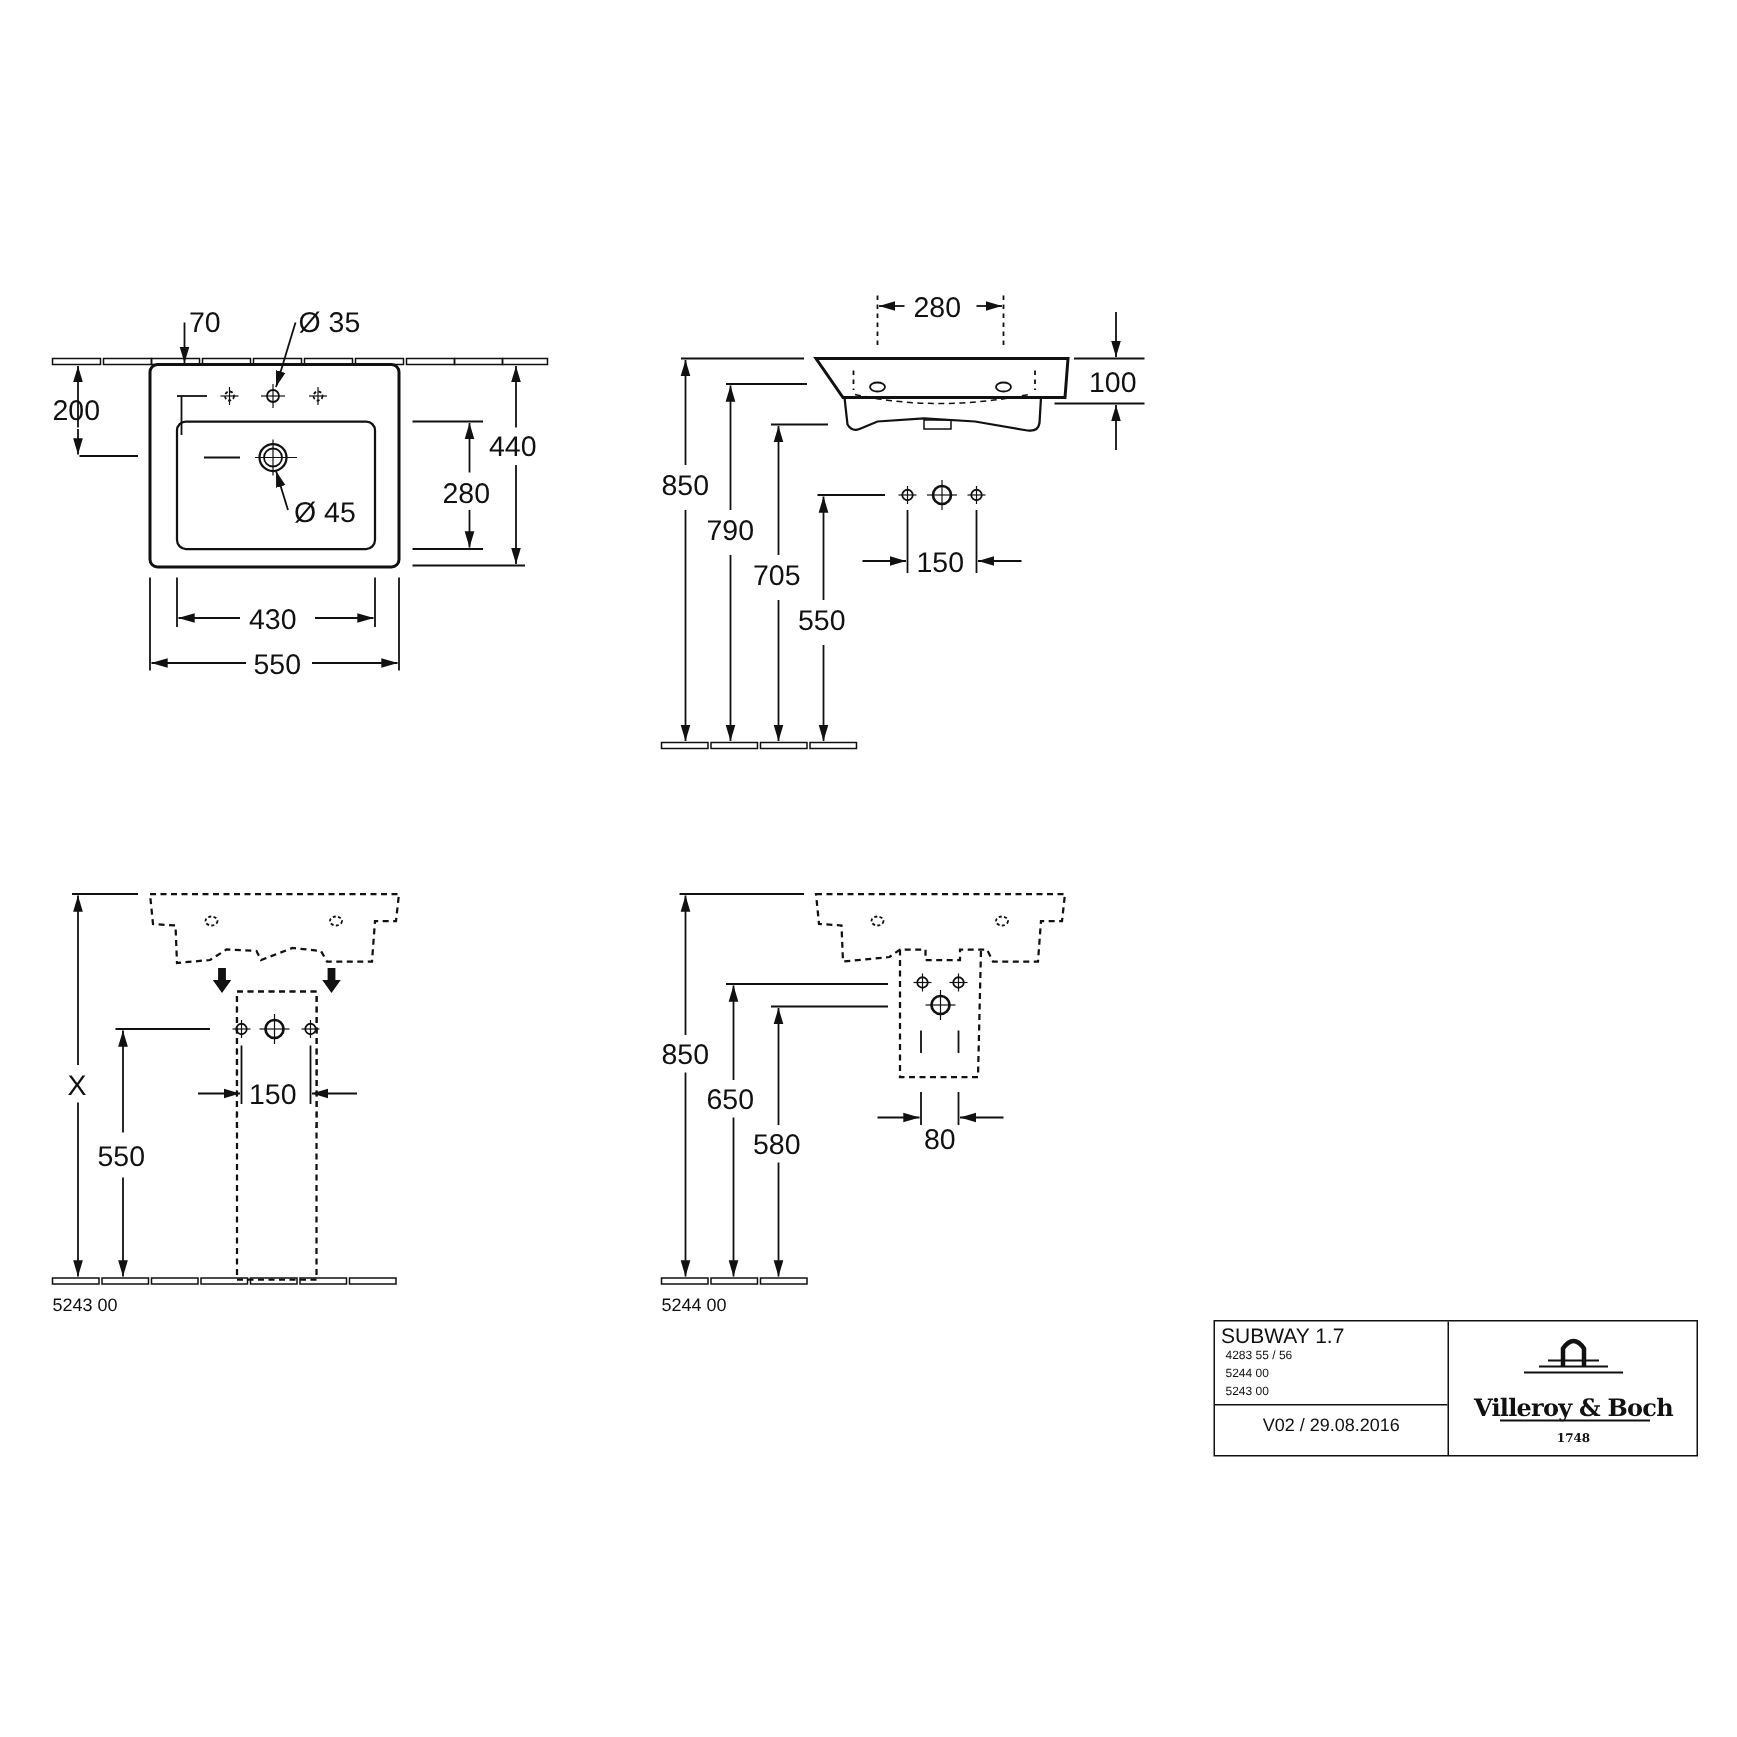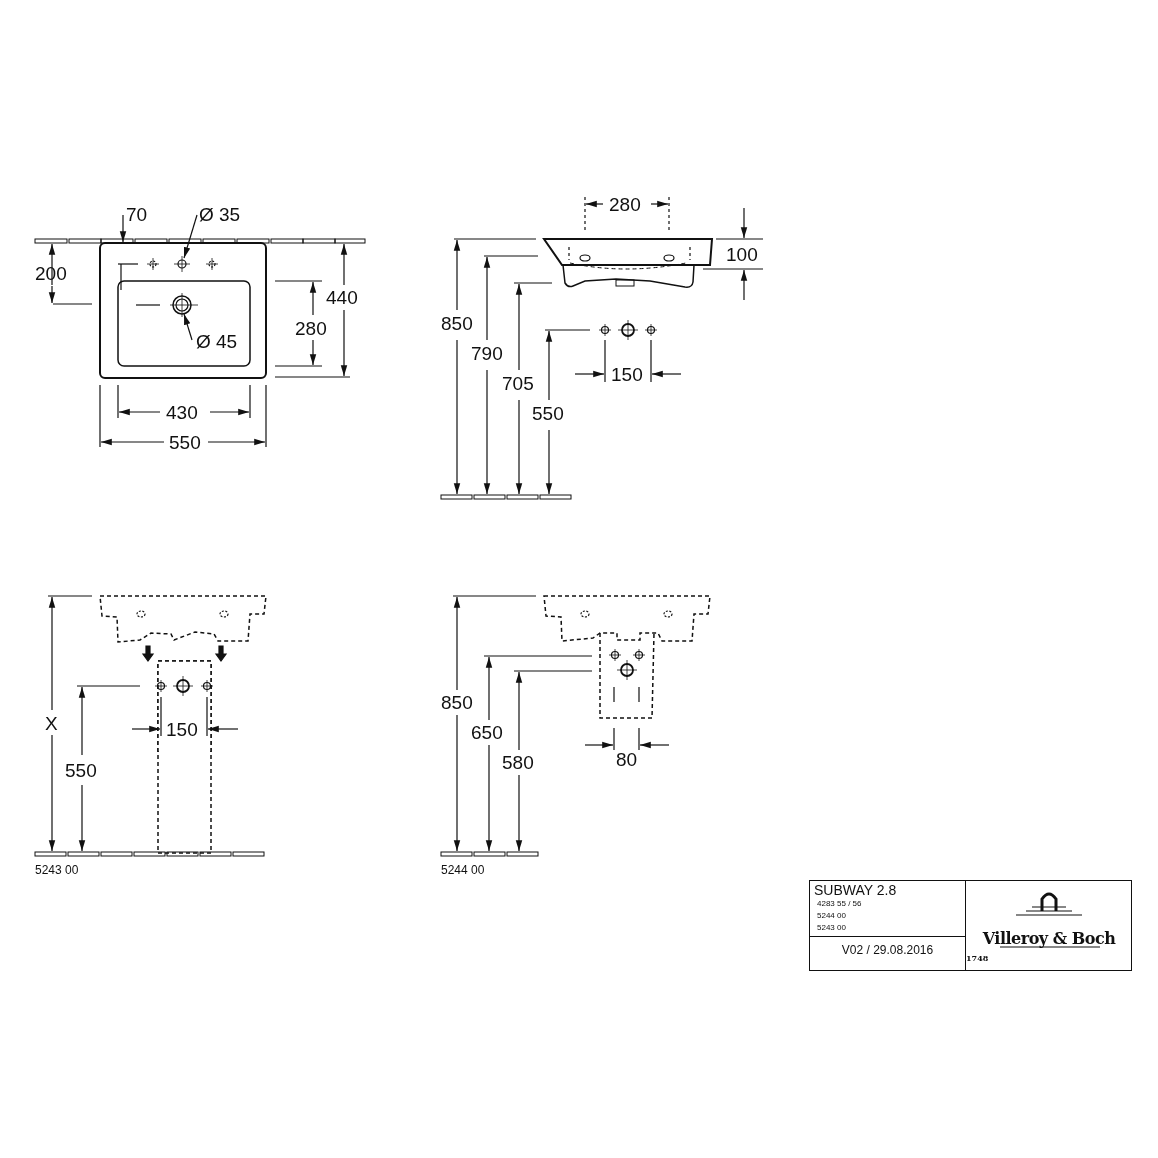--- a/index.html
+++ b/index.html
@@ -9,21 +9,21 @@
 .big{font-size:19px;}
 .sm{font-size:12px;}
 .tb{position:absolute;left:809px;top:880px;width:323px;height:91px;border:1.5px solid #111;box-sizing:border-box;}
 .tb-left{position:absolute;left:0;top:0;width:155px;height:100%;border-right:1.5px solid #111;}
 .tb-top{position:absolute;left:0;top:0;width:100%;height:55px;border-bottom:1.5px solid #111;}
 .tb-title{position:absolute;left:4px;top:1px;font-size:14px;color:#111;}
 .tb-code{position:absolute;left:7px;font-size:8px;color:#111;}
 .tb-ver{position:absolute;left:0;top:62px;width:100%;text-align:center;font-size:12px;color:#111;}
 .tb-logo{position:absolute;left:156px;top:0;width:166px;height:100%;}
 .brand{position:absolute;left:0;top:48px;width:100%;text-align:center;font-family:"DejaVu Serif",serif;font-weight:bold;font-size:16px;color:#111;letter-spacing:-0.5px;}
-.year{position:absolute;left:0;top:72px;width:100%;text-align:left;font-family:"DejaVu Serif",serif;font-weight:bold;font-size:8px;color:#111;}
+.year{position:absolute;left:0;top:72px;width:100%;text-align:center;font-family:"DejaVu Serif",serif;font-weight:bold;font-size:8px;color:#111;}
 </style>
 </head>
 <body>
 
 <svg width="1158" height="1158" viewBox="0 0 1158 1158">
   <defs>
     <marker id="ar" viewBox="0 0 10 10" refX="10" refY="5" markerWidth="9" markerHeight="9" orient="auto-start-reverse">
       <path d="M0,2 L10,5 L0,8 z" fill="#111"></path>
     </marker>
   </defs>
@@ -255,21 +255,21 @@
     <text class="t big" x="471" y="739">650</text>
     <text class="t big" x="502" y="769">580</text>
     <text class="t big" x="616" y="766">80</text>
     <text class="t sm" x="441" y="874">5244 00</text>
   </g>
 </svg>
 
 <div class="tb">
   <div class="tb-left">
     <div class="tb-top">
-      <div class="tb-title">SUBWAY 2.8</div>
+      <div class="tb-title">SUBWAY 1.7</div>
       <div class="tb-code" style="top:18px">4283 55 / 56</div>
       <div class="tb-code" style="top:30px">5244 00</div>
       <div class="tb-code" style="top:42px">5243 00</div>
     </div>
     <div class="tb-ver">V02 / 29.08.2016</div>
   </div>
   <div class="tb-logo">
     <svg width="166" height="90" style="position:absolute;left:0;top:0">
       <path d="M76,30 L76,18 Q83,8 90,18 L90,30" stroke="#111" stroke-width="3" fill="none"></path>
       <line x1="66" y1="26" x2="100" y2="26" stroke="#111" stroke-width="1.2"></line>

